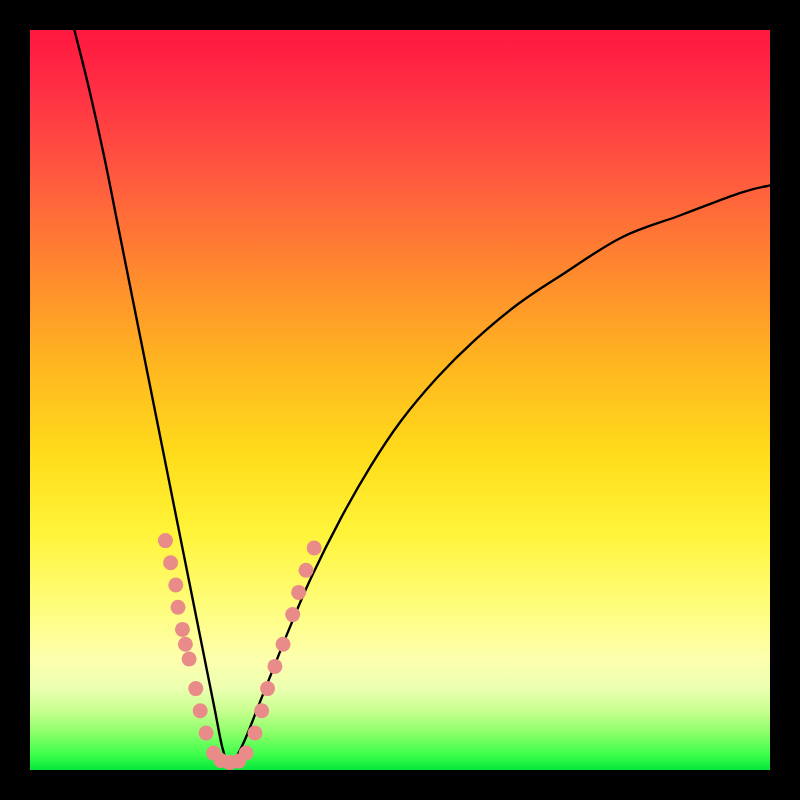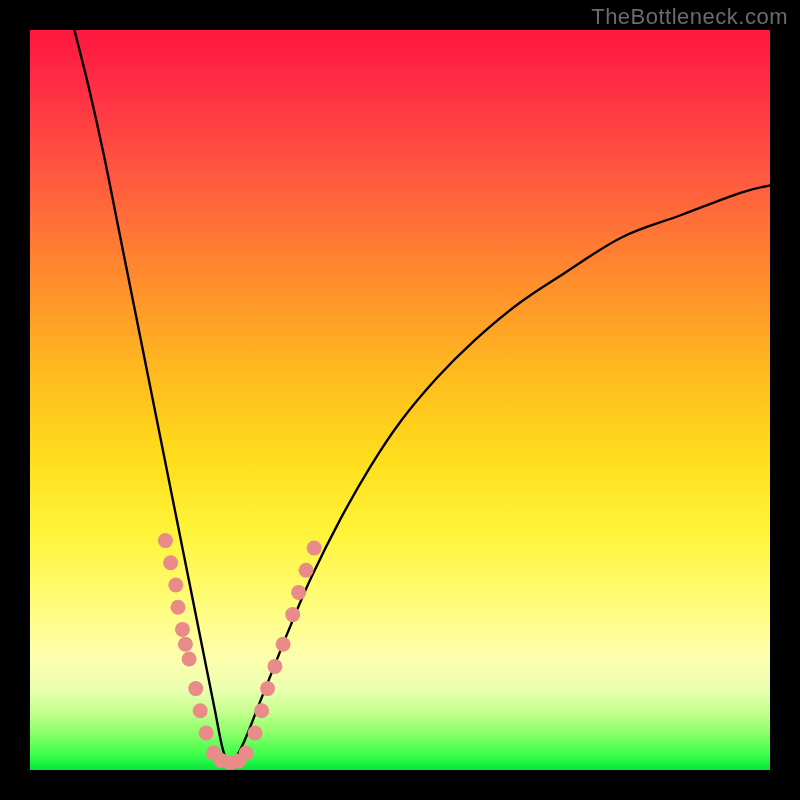--- a/index.html
+++ b/index.html
@@ -94,14 +94,13 @@
         <circle cx="237.54" cy="658.6" r="7.5" fill="#e98b88" stroke="#b85a57" stroke-width="0"></circle>
         <circle cx="244.94000000000003" cy="636.4" r="7.5" fill="#e98b88" stroke="#b85a57" stroke-width="0"></circle>
         <circle cx="253.08" cy="614.2" r="7.5" fill="#e98b88" stroke="#b85a57" stroke-width="0"></circle>
         <circle cx="262.7" cy="584.6" r="7.5" fill="#e98b88" stroke="#b85a57" stroke-width="0"></circle>
         <circle cx="268.62" cy="562.4" r="7.5" fill="#e98b88" stroke="#b85a57" stroke-width="0"></circle>
         <circle cx="276.02" cy="540.2" r="7.5" fill="#e98b88" stroke="#b85a57" stroke-width="0"></circle>
         <circle cx="284.16" cy="518" r="7.5" fill="#e98b88" stroke="#b85a57" stroke-width="0"></circle>
       </g>
   </svg>
 
-  <div class="watermark">TheBottleneck.com</div>
 </div>
 
 </body></html>

